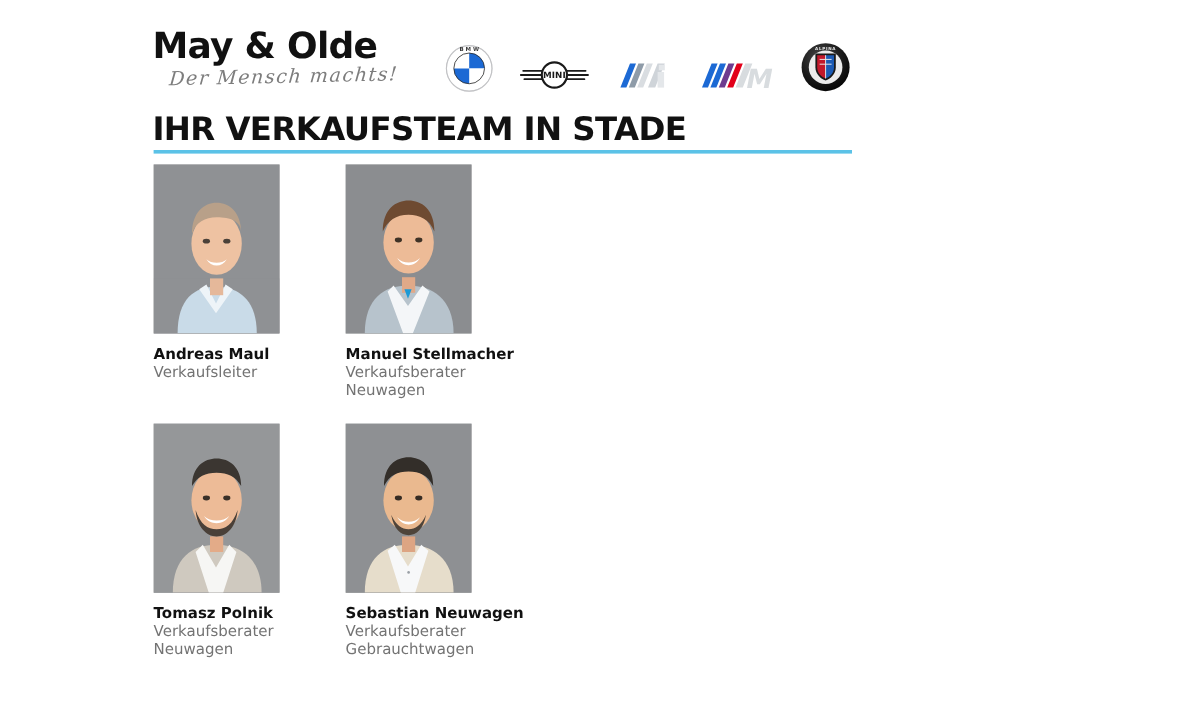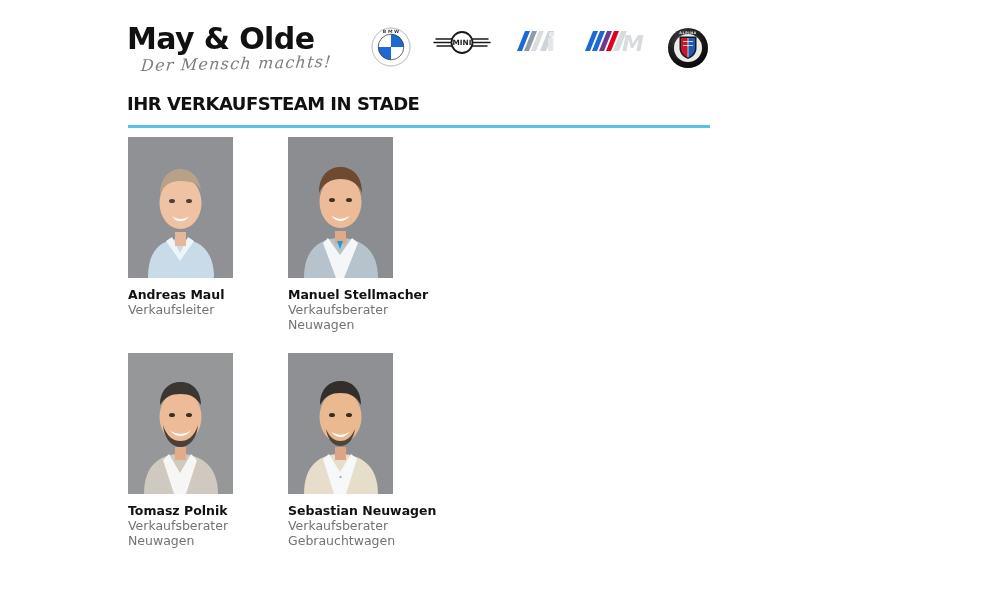--- a/index.html
+++ b/index.html
@@ -55,33 +55,33 @@
     white-space: nowrap;
   }
 
   
   .logo-strip {
     position: absolute;
     right: 108px;
     top: 27px;
     height: 50px;
     display: flex;
-    align-items: flex-start;
+    align-items: flex-end;
     gap: 22px;
   }
   .logo-item { display: block; line-height: 0; }
 
   
   .page-title {
     position: absolute;
     left: 127px;
     top: 93px;
     font-family: "DejaVu Sans", sans-serif;
     font-weight: bold;
-    font-size: 18px;
+    font-size: 27px;
     letter-spacing: -0.5px;
     color: #111111;
     white-space: nowrap;
   }
   .title-rule {
     position: absolute;
     left: 128px;
     top: 125px;
     width: 582px;
     height: 3px;

